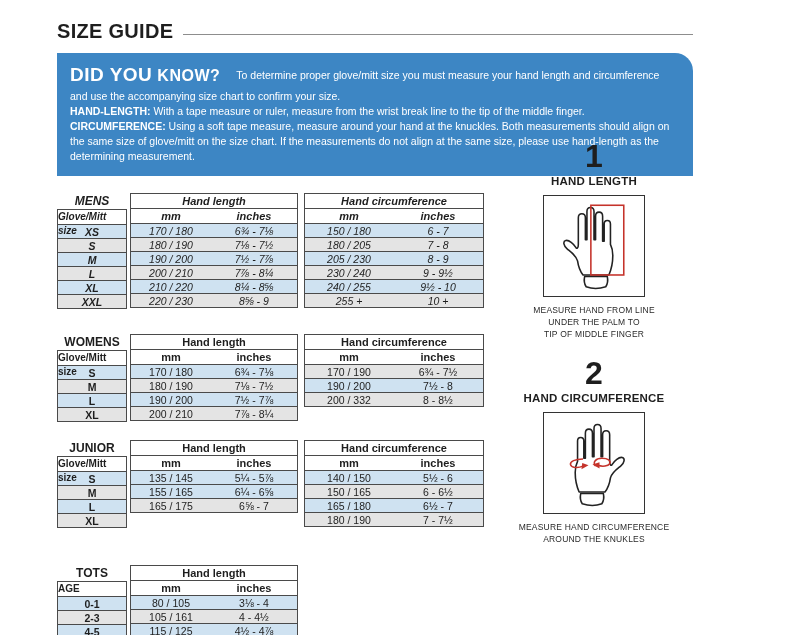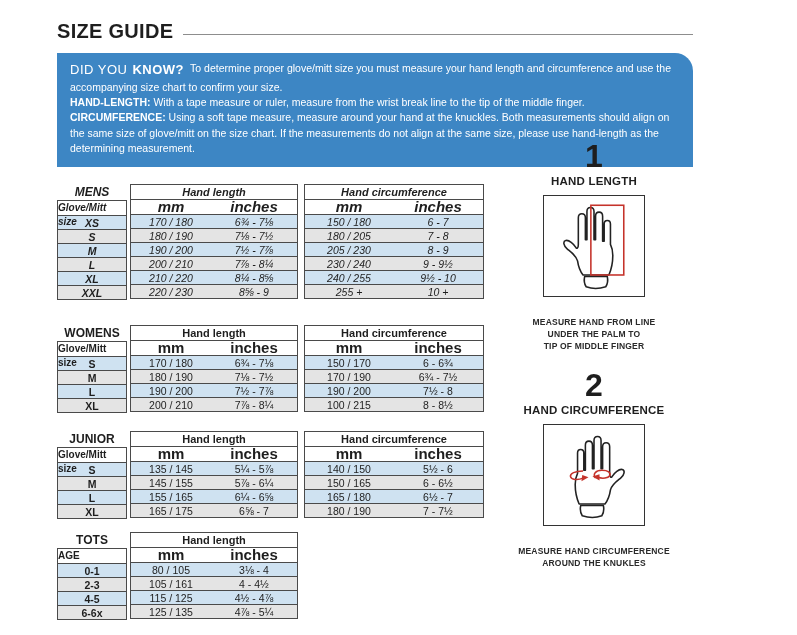--- a/index.html
+++ b/index.html
@@ -26,62 +26,62 @@
 
   
   .banner{
     width:636px;margin-top:10px;
     background:var(--banner-blue);
     border-radius:0 18px 0 0;
     color:#fff;
     padding:8px 16px 11px 13px;
     font-size:10.5px;line-height:1.45;
   }
-  .dyk-light{font-size:13px;font-weight:400;letter-spacing:.5px;margin-right:5px;vertical-align:-2px;}
-  .dyk-bold{font-size:13px;font-weight:800;letter-spacing:.5px;margin-right:6px;vertical-align:-2px;}
+  .dyk-light{font-size:19px;font-weight:700;letter-spacing:.5px;margin-right:5px;vertical-align:-2px;}
+  .dyk-bold{font-size:16px;font-weight:800;letter-spacing:.5px;margin-right:16px;vertical-align:-2px;}
   .blabel{font-weight:bold;}
 
   
   .tables-col{margin-top:17px;width:430px;}
   .size-table{display:flex;align-items:flex-start;}
   .size-table.mb-a{margin-bottom:25px;font-style:italic;}
   .size-table.mb-b{margin-bottom:18px;}
-  .size-table.mb-c{margin-bottom:13px;}
+  .size-table.mb-c{margin-bottom:37px;}
   .col-left{width:70px;margin-right:3px;}
   .cat{height:16px;line-height:16px;text-align:center;font-weight:bold;font-size:12px;}
   .lblk{border:1px solid var(--bdr);background:#fff;}
   .lbl{height:14px;line-height:14px;font-weight:bold;font-size:10px;}
   .lblk .drow{border-top:1px solid var(--bdr);justify-content:center;}
   .blk{border:1px solid var(--bdr);background:#fff;}
   .w-hl{width:168px;margin-right:6px;}
   .w-hc{width:180px;}
   .grp{height:15px;line-height:15px;border-bottom:1px solid var(--bdr);text-align:center;font-weight:bold;font-size:11px;}
   .subrow{height:14px;display:flex;}
-  .subrow .c{font-weight:bold;font-size:15px;}
+  .subrow .c{font-weight:bold;font-size:11px;}
   .drow{height:14px;display:flex;}
   .blk .drow{border-top:1px solid var(--bdr);}
   .c{display:inline-block;text-align:center;line-height:14px;font-size:10.5px;}
   .mm{width:80px;} .in{width:86px;}
   .mm2{width:88px;} .in2{width:90px;}
   .sz{display:block;width:100%;text-align:center;line-height:14px;font-weight:bold;font-size:10.5px;}
   .b{background:var(--row-blue);}
   .g{background:var(--row-gray);}
 
   
   .illus-col{position:absolute;left:518px;top:140px;width:152px;text-align:center;}
   .step+.step{margin-top:16px;}
   .step-num{font-size:32px;line-height:32px;font-weight:800;}
   .step-title{font-size:11.5px;line-height:15px;font-weight:800;margin-top:2px;letter-spacing:.2px;}
   .step-box{
     width:102px;height:102px;margin:6px auto 0;
     border:1.5px solid #333;background:#fff;
     display:flex;align-items:center;justify-content:center;
   }
   .step-cap{
-    margin-top:20px;font-size:8.5px;line-height:1.4;font-weight:700;
+    margin-top:8px;font-size:8.5px;line-height:1.4;font-weight:400;
     color:#2a2a2a;letter-spacing:.2px;white-space:pre-line;
   }
   svg .hand{fill:#fff;stroke:#222;stroke-width:2;stroke-linejoin:round;stroke-linecap:round;}
   svg .redstroke{fill:none;stroke:var(--red);stroke-width:2;}
   svg .redfill{fill:var(--red);}
 </style>
 </head>
 <body>
 
 <div class="page">
@@ -229,34 +229,30 @@
             <span class="c mm">200 / 210</span>
             <span class="c in">7⅞ - 8¼</span>
           </div>
         </div>
         <div class="blk w-hc">
           <div class="grp">Hand circumference</div>
           <div class="subrow">
             <span class="c mm2">mm</span>
             <span class="c in2">inches</span>
           </div>
-          <div class="drow b">
-            <span class="c mm2">150 / 170</span>
-            <span class="c in2">6 - 6¾</span>
-          </div>
           <div class="drow g">
             <span class="c mm2">170 / 190</span>
             <span class="c in2">6¾ - 7½</span>
           </div>
           <div class="drow b">
             <span class="c mm2">190 / 200</span>
             <span class="c in2">7½ - 8</span>
           </div>
           <div class="drow g">
-            <span class="c mm2">100 / 215</span>
+            <span class="c mm2">200 / 332</span>
             <span class="c in2">8 - 8½</span>
           </div>
         </div>
       </div>
     <div class="size-table mb-c">
         <div class="col-left">
           <div class="cat">JUNIOR</div>
           <div class="lblk">
             <div class="lbl">Glove/Mitt size</div>
             <div class="drow b">
@@ -275,24 +271,20 @@
         </div>
         <div class="blk w-hl">
           <div class="grp">Hand length</div>
           <div class="subrow">
             <span class="c mm">mm</span>
             <span class="c in">inches</span>
           </div>
           <div class="drow b">
             <span class="c mm">135 / 145</span>
             <span class="c in">5¼ - 5⅞</span>
-          </div>
-          <div class="drow g">
-            <span class="c mm">145 / 155</span>
-            <span class="c in">5⅞ - 6¼</span>
           </div>
           <div class="drow b">
             <span class="c mm">155 / 165</span>
             <span class="c in">6¼ - 6⅝</span>
           </div>
           <div class="drow g">
             <span class="c mm">165 / 175</span>
             <span class="c in">6⅝ - 7</span>
           </div>
         </div>

